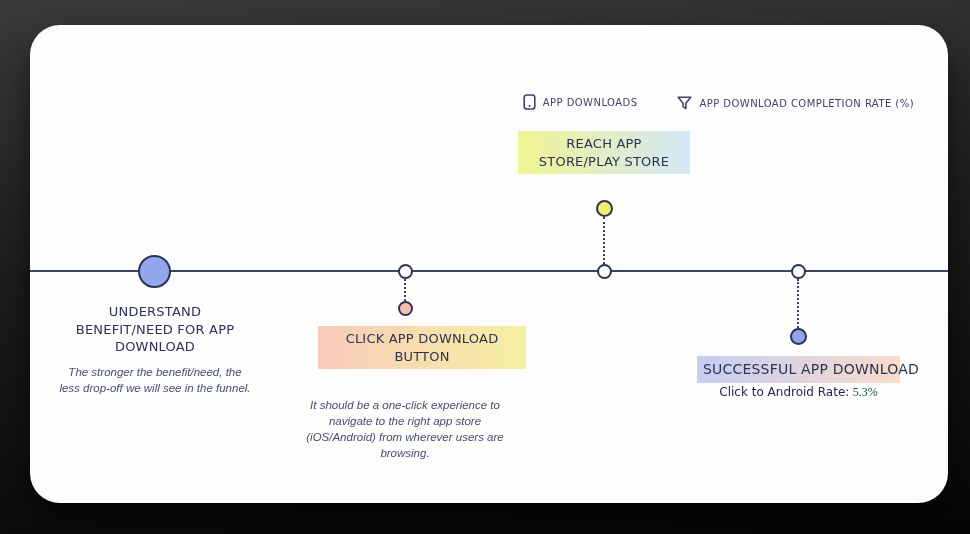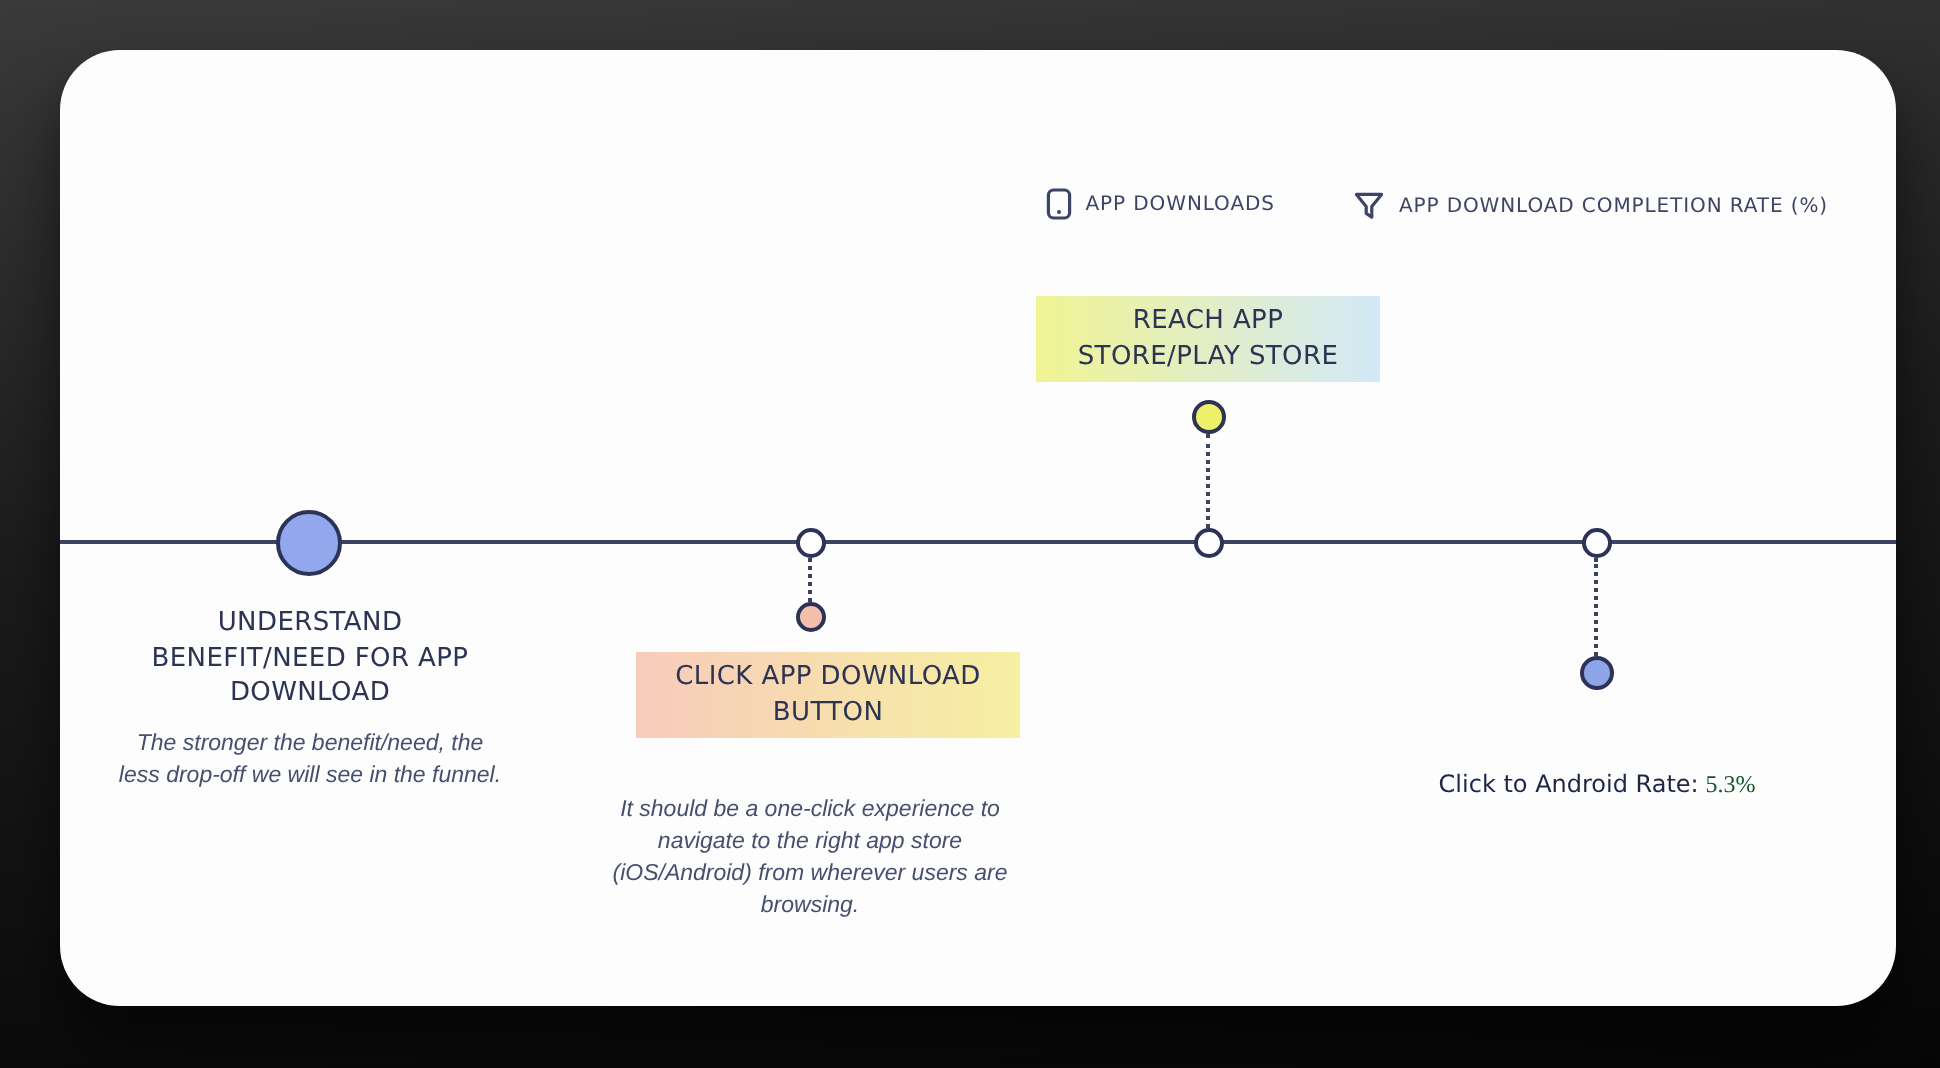--- a/index.html
+++ b/index.html
@@ -54,23 +54,23 @@
   .stage-desc {
     position: absolute; text-align: center; font-style: italic;
     font-size: 11.5px; line-height: 1.38; color: #474e6e;
     font-family: "Liberation Sans", sans-serif;
   }
   .t1 { left: 45px;  top: 278px; width: 160px; }
   .d1 { left: 28px;  top: 340px; width: 194px; }
   .hl {
     position: absolute; text-align: center; box-sizing: border-box; padding: 4px 6px;
   }
-  .hl2 { left: 288px; top: 301px; width: 192px; background: linear-gradient(90deg, #f8cbbb 0%, #f6f0a2 100%); }
+  .hl2 { left: 288px; top: 301px; width: 208px; background: linear-gradient(90deg, #f8cbbb 0%, #f6f0a2 100%); }
   .d2  { left: 268px; top: 347px; width: 214px; margin-top: 26px; }
-  .hl3 { left: 488px; top: 123px; width: 172px; background: linear-gradient(90deg, #f0f493 0%, #d3e8f8 100%); }
+  .hl3 { left: 488px; top: 106px; width: 172px; background: linear-gradient(90deg, #f0f493 0%, #d3e8f8 100%); }
   .hl4 { left: 667px; top: 331px; width: 203px; white-space: nowrap; font-size: 14px;
          background: linear-gradient(90deg, #c4cdf3 0%, #fadcc9 100%); }
   .stat-line {
     position: absolute; left: 667px; top: 360px; width: 203px; text-align: center;
     font-size: 12px;
   }
   .stat-label { font-family: "DejaVu Sans", sans-serif; color: #1f2546; font-weight: 400; }
   .stat-value { color: #14532d; font-family: Liberation Serif, serif; }
 </style>
 </head>
@@ -112,18 +112,19 @@
   <div class="stage-desc d2">It should be a one-click experience to navigate to the right app store (iOS/Android) from wherever users are browsing.</div>
 
   <div class="dot dot-node3"></div>
   <div class="connector conn3"></div>
   <div class="dot dot-yellow"></div>
   <div class="stage-title hl hl3">REACH APP STORE/PLAY STORE</div>
 
   <div class="dot dot-node4"></div>
   <div class="connector conn4"></div>
   <div class="dot dot-blue"></div>
+  <div class="stage-title hl hl4">SUCCESSFUL APP DOWNLOAD</div>
   <div class="stat-line">
     <span class="stat-label">Click to Android Rate:</span>
     <span class="stat-value">5.3%</span>
   </div>
 
 </div>
 
 </body></html>

